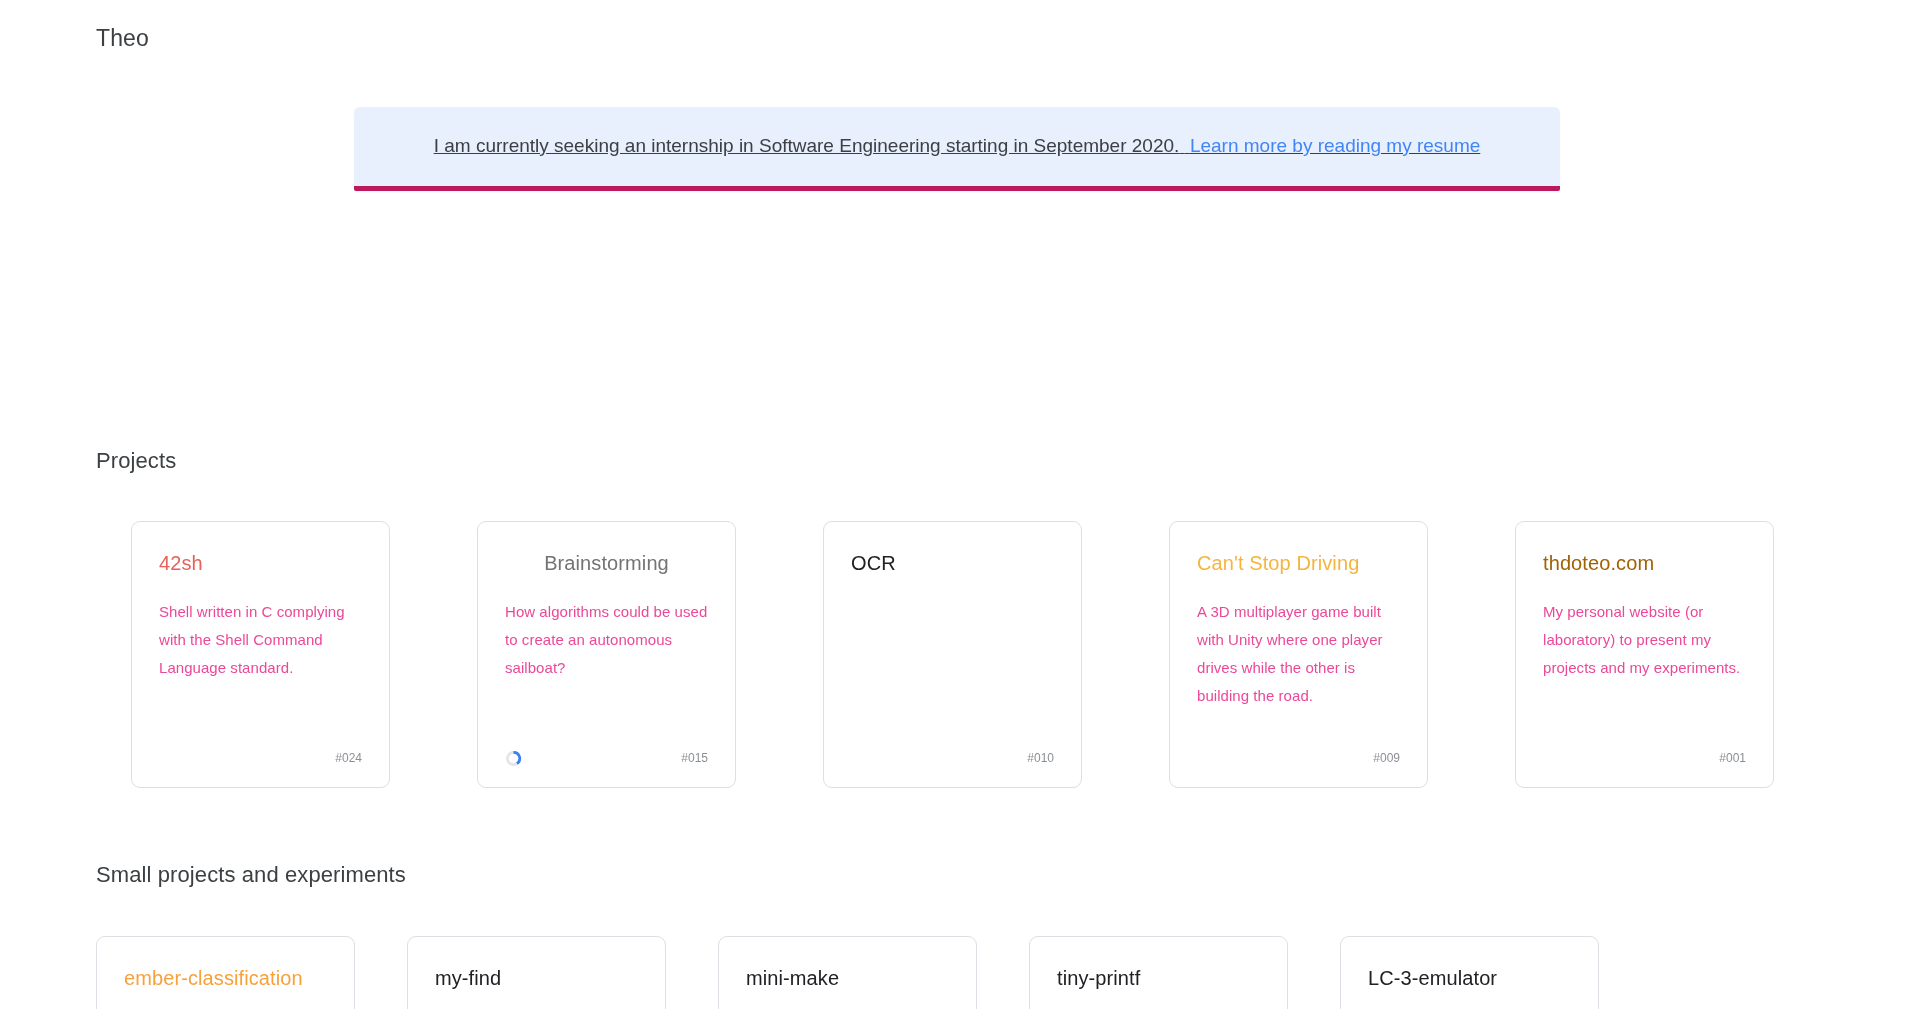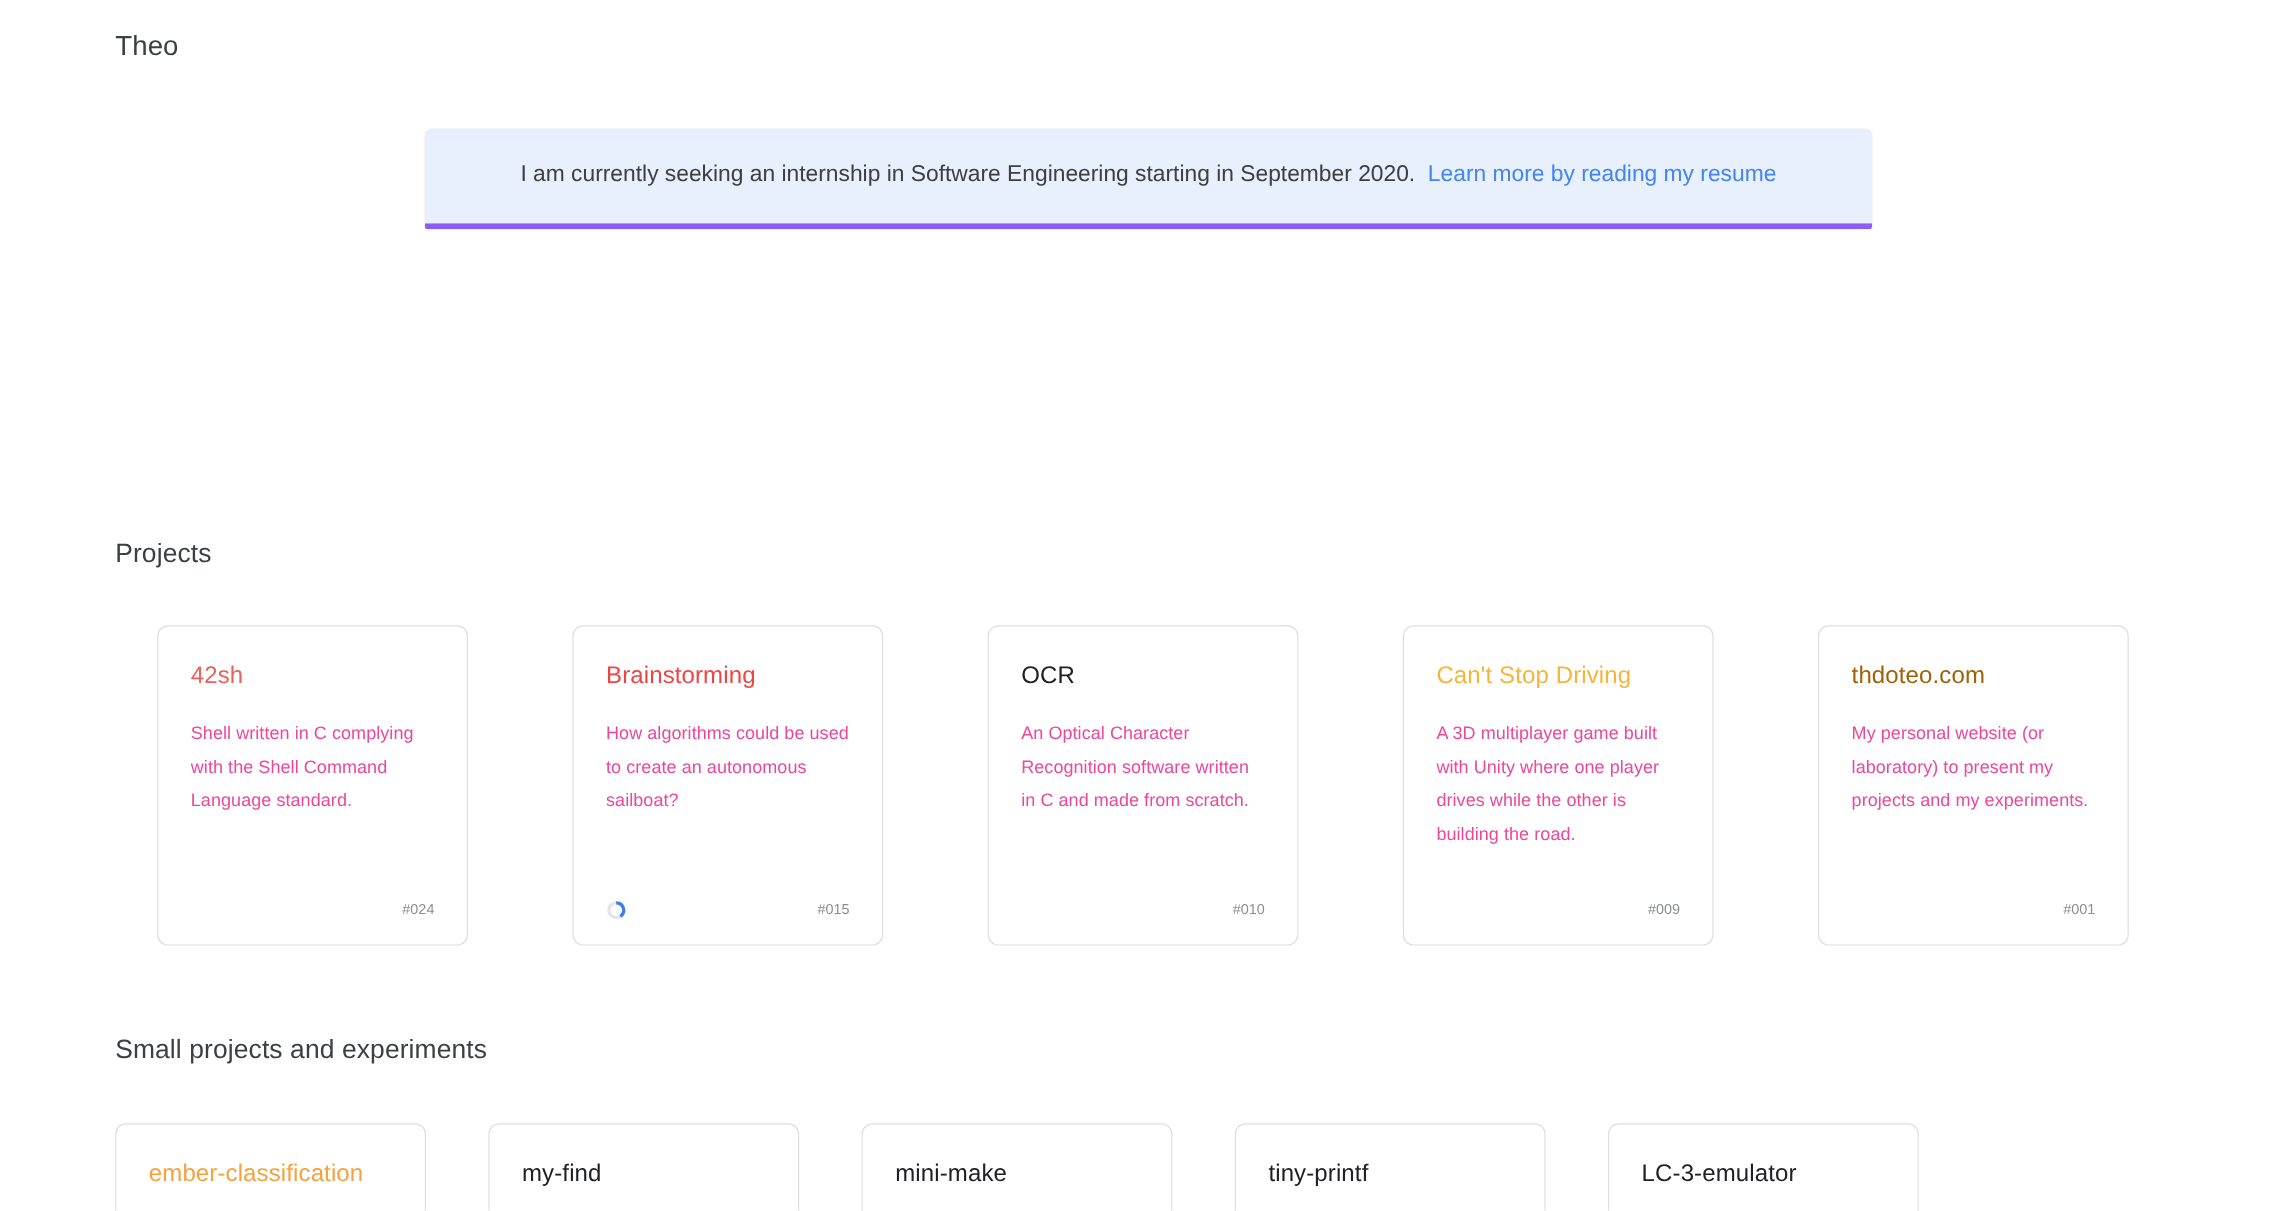--- a/index.html
+++ b/index.html
@@ -41,28 +41,29 @@
   .banner-wrap {
     position: absolute;
     left: 354px;
     top: 107px;
     width: 1206px;
   }
   .banner {
     box-sizing: border-box;
     width: 100%;
     background: #e8effd;
-    border-bottom: 5px solid #8b5cf6;
+    border-bottom: 5px solid #be185d;
     border-radius: 6px 6px 2px 2px;
     padding: 27px 20px 28px 20px;
     text-align: center;
     font-size: 19px;
     line-height: 24px;
     color: #3c4043;
     box-shadow: 0 1px 2px rgba(60,64,67,0.06);
+    text-decoration: underline;
   }
   .banner-link {
     color: #4285f4;
     text-decoration: none;
     cursor: pointer;
   }
 
   
   .hero {
     position: absolute;
@@ -190,35 +191,34 @@
   <div class="section-title" id="projects-heading">Projects</div>
   <div class="card-grid" id="projects-grid">
       <div class="card">
         <div class="card-title" style="color: rgb(232, 97, 90);">42sh</div>
         <div class="card-desc">Shell written in C complying with the Shell Command Language standard.</div>
         <div class="card-footer">
           <span class="card-tag">#024</span>
         </div>
       </div>
       <div class="card">
-        <div class="card-title" style="color: #ef4444;">Brainstorming</div>
+        <div class="card-title" style="color: #737373; text-align: center;">Brainstorming</div>
         <div class="card-desc">How algorithms could be used to create an autonomous sailboat?</div>
         <div class="card-footer">
           <span class="spinner-wrap">
             <svg class="spinner" viewBox="0 0 20 20" xmlns="http://www.w3.org/2000/svg">
               <circle cx="10" cy="10" r="7.2" fill="none" stroke="#e3e5e8" stroke-width="3.2"></circle>
               <path d="M 10 2.8 A 7.2 7.2 0 0 1 14.1 16.0" fill="none" stroke="#3b7ef0" stroke-width="3.2" stroke-linecap="butt"></path>
             </svg>
           </span>
           <span class="card-tag">#015</span>
         </div>
       </div>
       <div class="card">
         <div class="card-title" style="color: rgb(32, 33, 36);">OCR</div>
-        <div class="card-desc">An Optical Character Recognition software written in C and made from scratch.</div>
         <div class="card-footer">
           <span class="card-tag">#010</span>
         </div>
       </div>
       <div class="card">
         <div class="card-title" style="color: rgb(245, 181, 61);">Can't Stop Driving</div>
         <div class="card-desc">A 3D multiplayer game built with Unity where one player drives while the other is building the road.</div>
         <div class="card-footer">
           <span class="card-tag">#009</span>
         </div>

